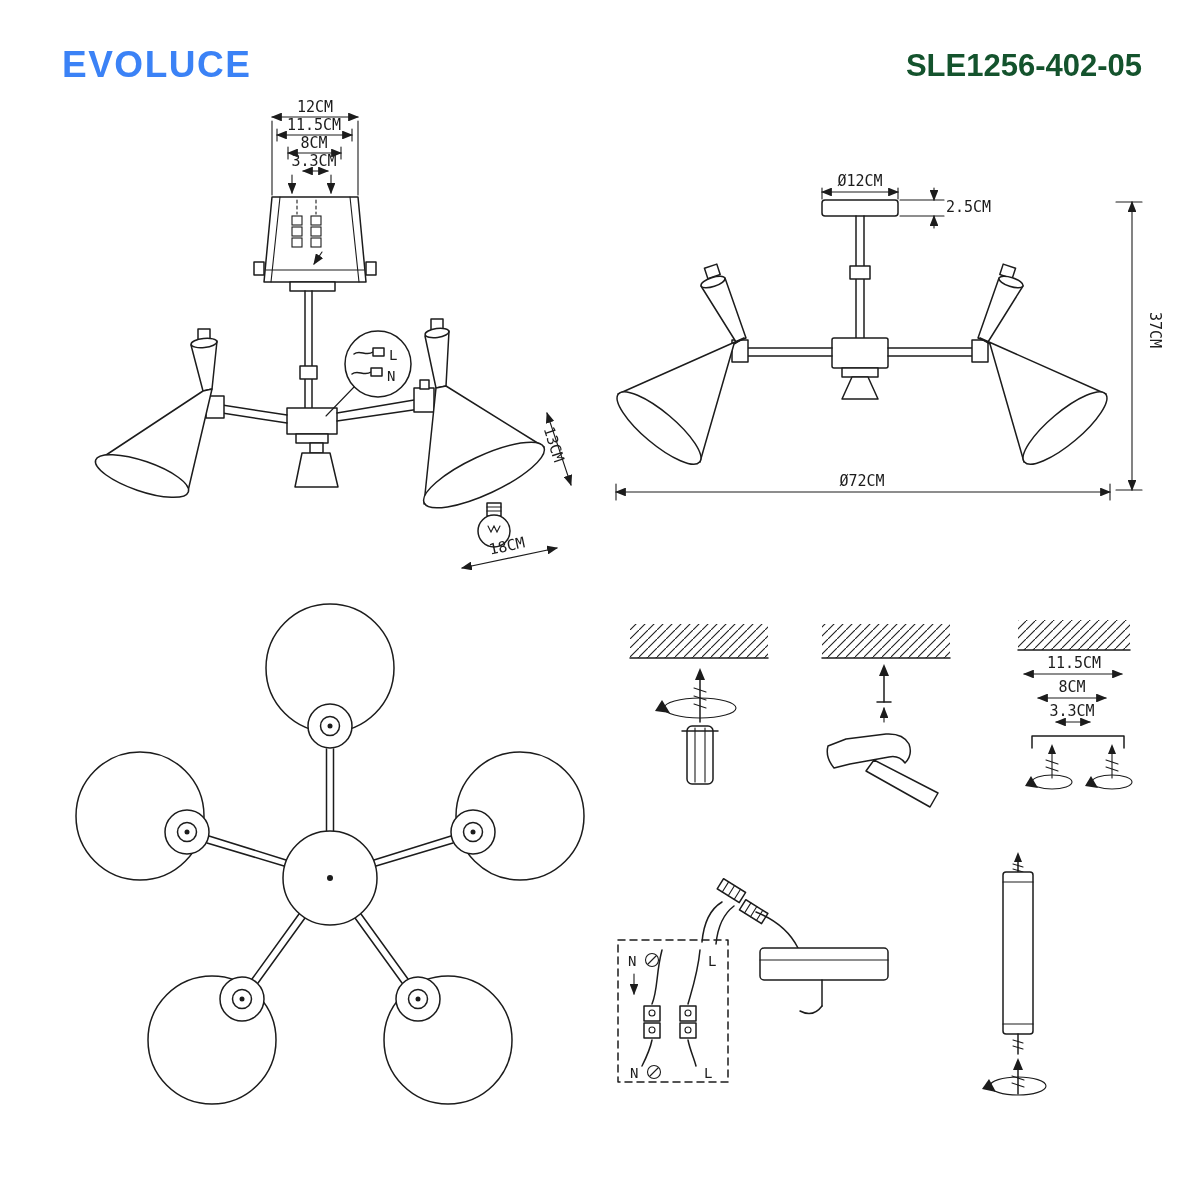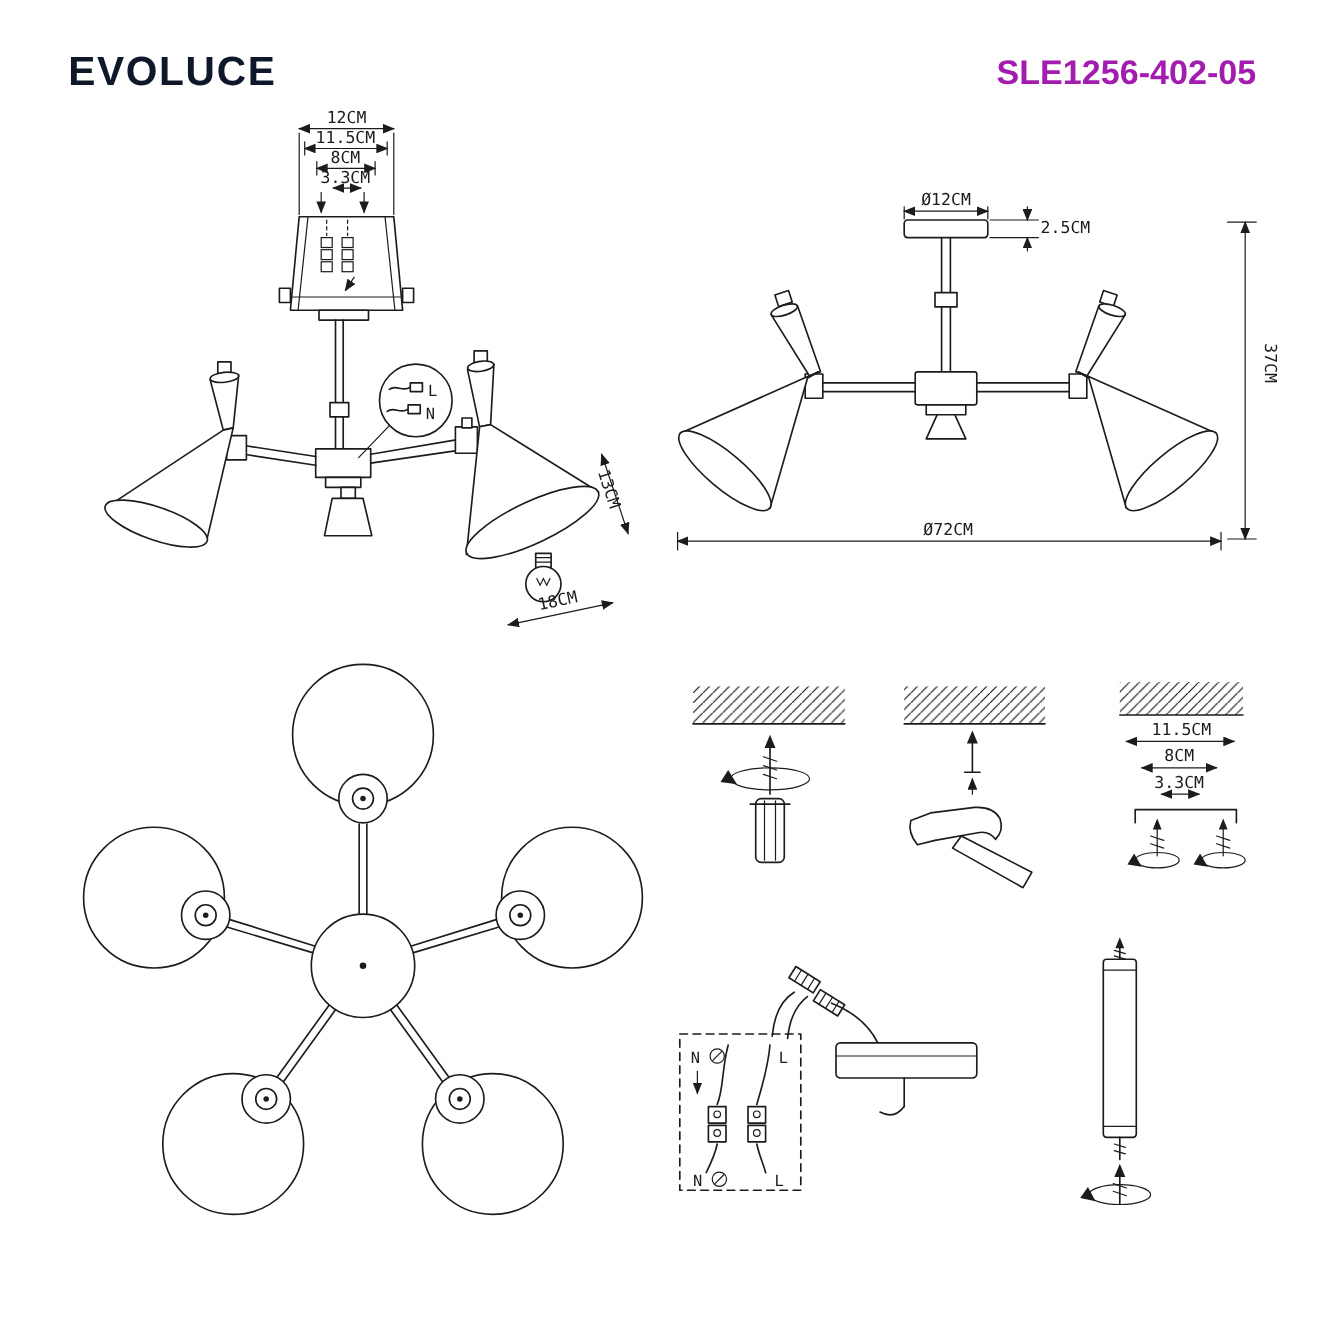--- a/index.html
+++ b/index.html
@@ -1,21 +1,21 @@
 <!DOCTYPE html>
 <html><head>
 <meta charset="utf-8">
 <style>
   * { margin:0; padding:0; box-sizing:border-box; }
   html,body { width:1200px; height:1200px; background:#fff; }
   .page { position:relative; width:1200px; height:1200px; background:#fff; overflow:hidden;
           font-family:"Liberation Sans", sans-serif; color:#111; }
   .brand { position:absolute; left:62px; top:44px; font-size:37px; font-weight:800;
-           letter-spacing:1.5px; color:#0f172a; }
-  .model { position:absolute; right:58px; top:48px; font-size:31px; font-weight:700; color:#a21caf; }
+           letter-spacing:1.5px; color:#3b82f6; }
+  .model { position:absolute; right:58px; top:48px; font-size:31px; font-weight:700; color:#14532d; }
   svg.sheet { position:absolute; left:0; top:0; }
   .ln  { fill:none; stroke:#1c1c1c; stroke-width:1.5; stroke-linecap:round; stroke-linejoin:round; }
   .fw  { fill:#ffffff; stroke:#1c1c1c; stroke-width:1.5; stroke-linejoin:round; }
   .dim { fill:none; stroke:#1c1c1c; stroke-width:1.1; stroke-linecap:round; }
   text.txt { font-family:"DejaVu Sans Mono", monospace; font-size:15px; fill:#1c1c1c; }
   text.lbl { font-family:"DejaVu Sans Mono", monospace; font-size:14px; fill:#1c1c1c; }
 </style>
 </head>
 <body>
 

